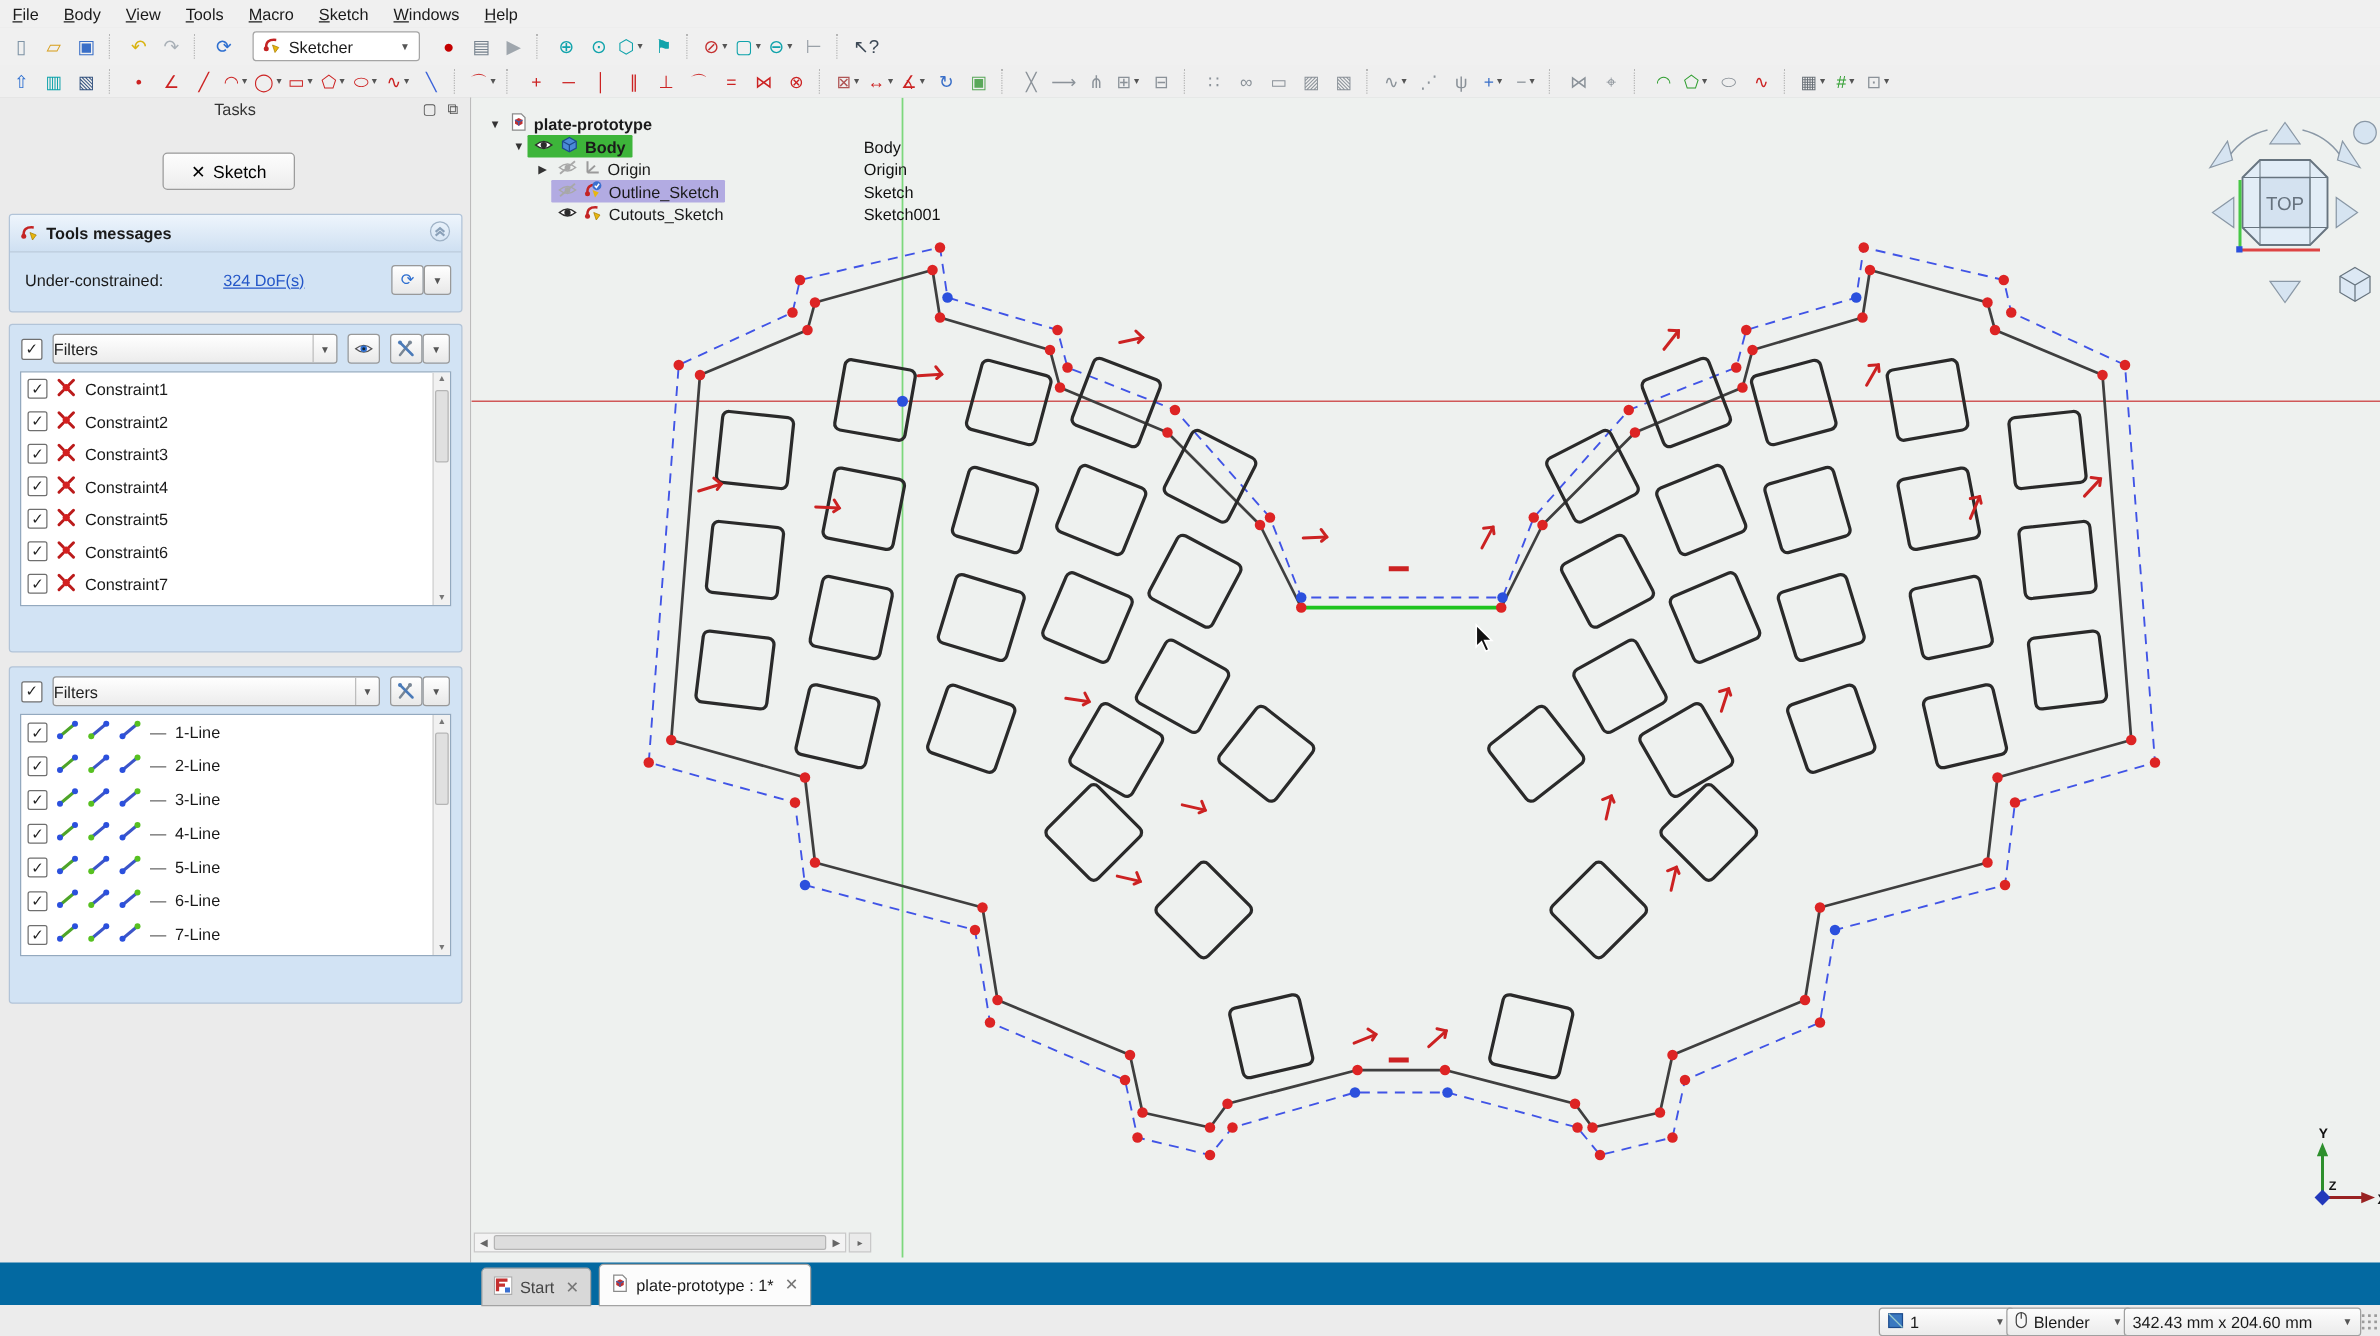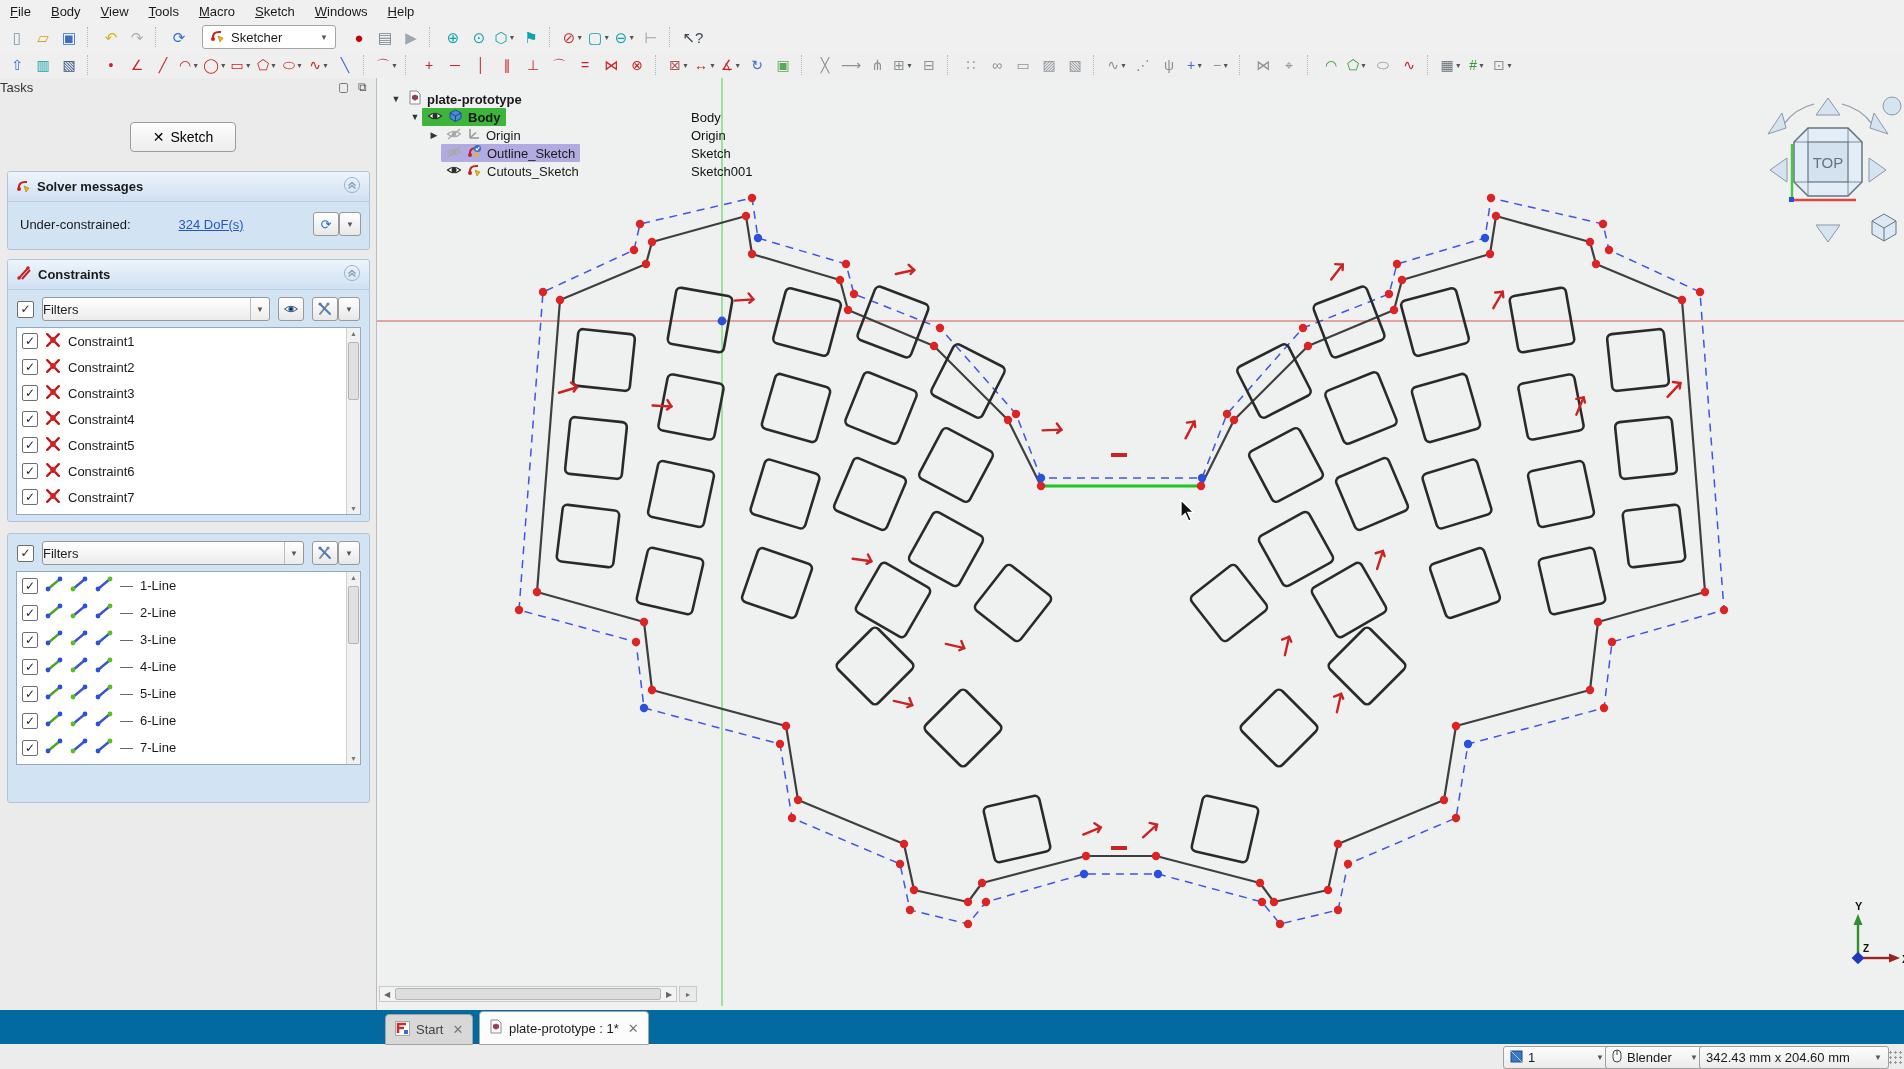--- a/index.html
+++ b/index.html
@@ -19,21 +19,21 @@
           font-size:15px;border-radius:3px;margin:0 1px;line-height:1;}
   #toolbar2 .tb-btn{font-size:14px;height:20px;}
   .tb-dd{font-size:7px;color:#555;margin-left:1px;align-self:center;}
   .tb-sep{width:6px;height:20px;border-left:1px dotted #b5b5b5;margin:0 4px 0 5px;}
   .workbench{display:flex;align-items:center;gap:6px;background:#fff;border:1px solid #a5a5a5;
              border-radius:3px;height:22px;padding:0 7px;margin:0 10px;width:118px;font-size:13px;}
   .workbench .wb-dd{margin-left:auto;font-size:8px;color:#555;}
   
   #left-panel{position:absolute;left:0;top:78px;width:376px;height:932px;background:#ebebeb;
               border-right:1px solid #bcbcbc;font-size:13px;}
-  #panel-title{position:absolute;left:0;top:2px;width:100%;text-align:left;font-size:13px;color:#333;}
+  #panel-title{position:absolute;left:0;top:2px;width:100%;text-align:center;font-size:13px;color:#333;}
   .ph-ico{position:absolute;top:2px;font-size:12px;color:#555;}
   #close-btn{position:absolute;left:130px;top:44px;width:106px;height:30px;
              background:linear-gradient(#fdfdfd,#ededed);border:1px solid #9c9c9c;border-radius:4px;
              font-size:14px;display:flex;align-items:center;justify-content:center;gap:6px;}
   .card{position:absolute;left:7px;width:361px;background:#d2e3f4;border:1px solid #b2c4d8;
         border-radius:3px;overflow:hidden;}
   .card-head{height:29px;display:flex;align-items:center;gap:6px;padding:0 8px;
              background:linear-gradient(#eef5fc,#cfe0f2);font-weight:bold;
              border-bottom:1px solid #bccbdc;}
   .chev{margin-left:auto;}
@@ -378,58 +378,40 @@
       <span>Sketch</span>
     </button>
 
     <div class="card" id="solver-card" style="top:93px;height:77px">
       <div class="card-head">
         <span id="solver-ico"><svg xmlns="http://www.w3.org/2000/svg" width="15" height="15" viewBox="0 0 15 15">
               <path d="M3,11 Q2,3 11,4" stroke="#c42424" stroke-width="2" fill="none"></path>
               <circle cx="3" cy="11" r="2" fill="#c42424"></circle>
               <path d="M8,8 l5,2 -3,4 z" fill="#e8b70e" stroke="#a87e00" stroke-width="0.6"></path>
             </svg></span>
-        <span>Solver messages</span>
+        <span>Tools messages</span>
         <span class="chev" id="solver-chev"><svg xmlns="http://www.w3.org/2000/svg" width="18" height="18" viewBox="0 0 18 18">
               <circle cx="9" cy="9" r="7.6" fill="none" stroke="#9fb2c6"></circle>
               <g stroke="#8aa0b8" stroke-width="1.6" fill="none">
                 <path d="M5.5,9.5 L9,6.5 L12.5,9.5"></path>
                 <path d="M5.5,12.5 L9,9.5 L12.5,12.5"></path>
               </g>
             </svg></span>
       </div>
       <div class="solver-row">
         <span>Under-constrained:</span>
         <a class="dof-link">324 DoF(s)</a>
         <span style="margin-left:auto;display:flex">
           <span class="sq-btn" style="color:#2e6fd0">⟳</span>
           <span class="sq-btn dd-btn" style="font-size:8px;color:#555">▼</span>
         </span>
       </div>
     </div>
 
     <div class="card" id="constraints-card" style="top:181px;height:261px">
-      <div class="card-head">
-        <span id="constraints-ico"><svg xmlns="http://www.w3.org/2000/svg" width="16" height="16" viewBox="0 0 16 16">
-              <g stroke="#c42424" stroke-width="2">
-                <path d="M3,13 L12,3"></path>
-                <path d="M6,14 L14,5"></path>
-              </g>
-              <circle cx="3" cy="13" r="1.8" fill="#c42424"></circle>
-              <circle cx="12" cy="3" r="1.8" fill="#c42424"></circle>
-            </svg></span>
-        <span>Constraints</span>
-        <span class="chev" id="constraints-chev"><svg xmlns="http://www.w3.org/2000/svg" width="18" height="18" viewBox="0 0 18 18">
-              <circle cx="9" cy="9" r="7.6" fill="none" stroke="#9fb2c6"></circle>
-              <g stroke="#8aa0b8" stroke-width="1.6" fill="none">
-                <path d="M5.5,9.5 L9,6.5 L12.5,9.5"></path>
-                <path d="M5.5,12.5 L9,9.5 L12.5,12.5"></path>
-              </g>
-            </svg></span>
-      </div>
       <div class="filter-row">
         <span class="cb">✓</span>
         <span class="combo">
           <span class="combo-label">Filters</span>
           <span class="combo-dd">▼</span>
         </span>
         <span class="sq-btn" id="eye-btn">
             <svg xmlns="http://www.w3.org/2000/svg" width="16" height="12" viewBox="0 0 16 12">
               <path d="M1.5,6 Q8,0.5 14.5,6 Q8,11.5 1.5,6 Z" fill="#eef" stroke="#555"></path>
               <circle cx="8" cy="6" r="2.6" fill="#2e6fd0"></circle>

